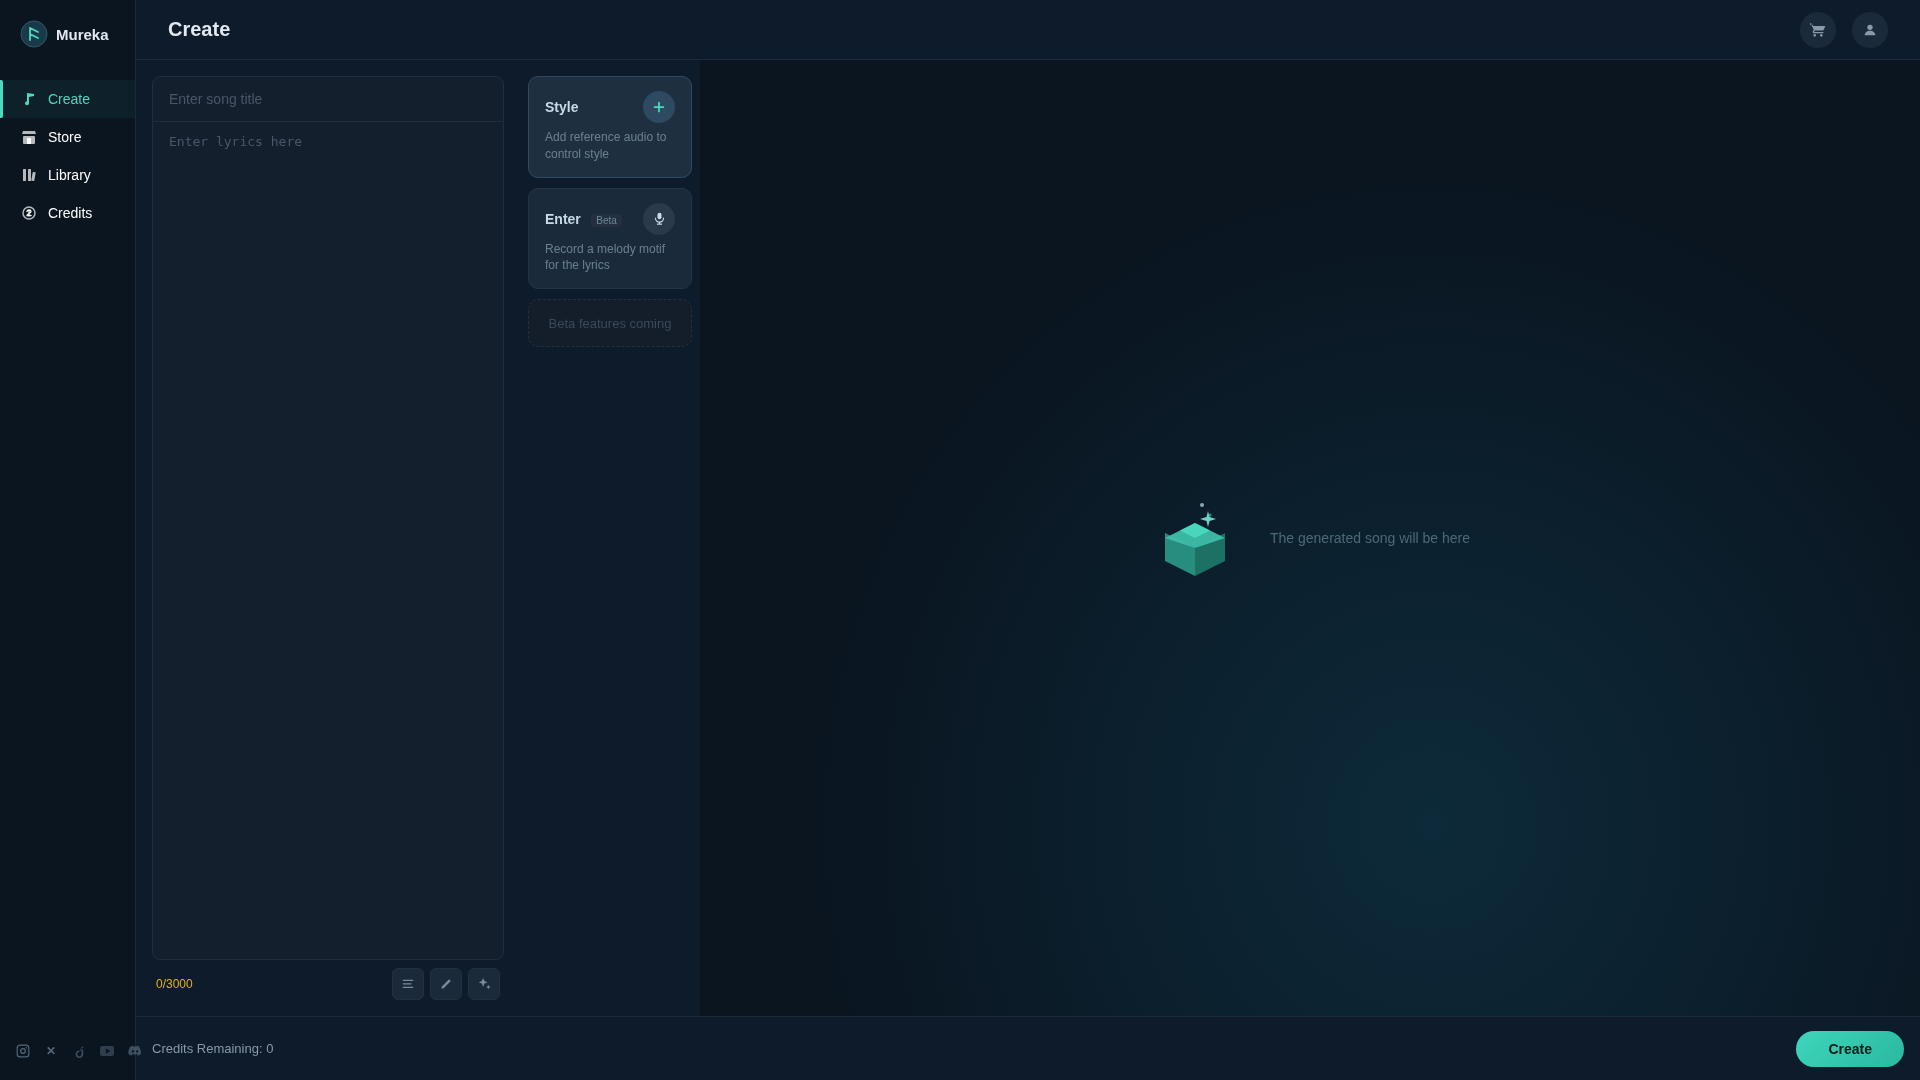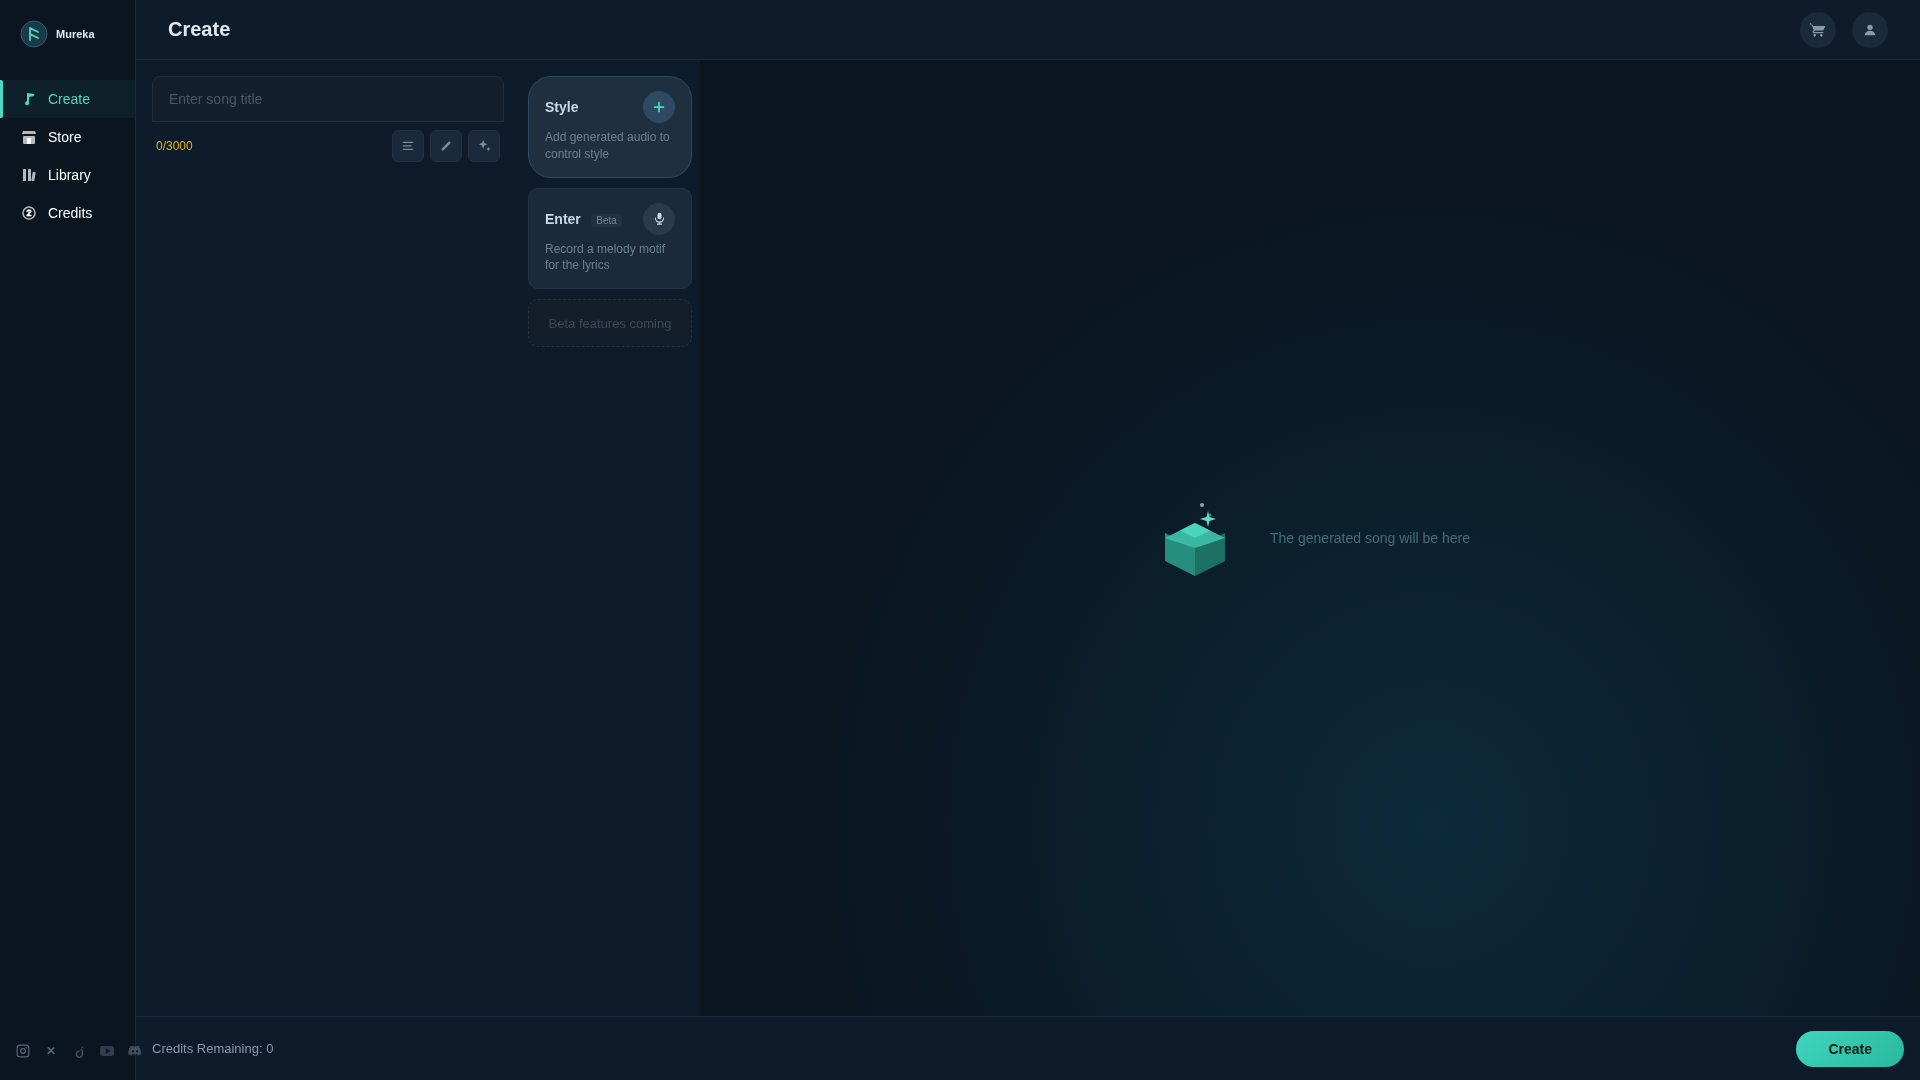--- a/index.html
+++ b/index.html
@@ -29,21 +29,21 @@
       display: flex;
       align-items: center;
       gap: 8px;
       padding: 0 20px 32px 20px;
     }
     .logo-icon {
       width: 28px;
       height: 28px;
     }
     .logo-text {
-      font-size: 11px;
+      font-size: 15px;
       font-weight: 600;
       color: #e2e8f0;
       text-align: center;
     }
     .nav-item {
       display: flex;
       align-items: center;
       gap: 10px;
       padding: 10px 20px;
       width: 100%;
@@ -260,21 +260,20 @@
       border-radius: 10px;
       padding: 14px 16px;
       display: flex;
       flex-direction: column;
       gap: 6px;
       cursor: pointer;
     }
     .card.style-card {
       background: #1e3040;
       border-color: #2d4a60;
-      border-radius: 23px;
     }
     .card-header {
       display: flex;
       align-items: center;
       justify-content: space-between;
     }
     .card-title {
       font-size: 14px;
       font-weight: 600;
       color: #c8dae8;
@@ -441,20 +440,21 @@
           <path d="M4 20c0-4 3.6-7 8-7s8 3 8 7"></path>
         </svg>
       </button>
     </div>
   </div>
 
   <div class="content">
 
     <div class="left-panel">
       <input class="song-title-input" type="text" placeholder="Enter song title" style="">
+      <textarea class="lyrics-area" placeholder="Enter lyrics here" style=""></textarea>
       <div class="lyrics-footer">
         <span class="char-count">0/3000</span>
         <div class="lyrics-tools">
           <button class="lyric-tool-btn">
             <svg width="14" height="14" viewBox="0 0 16 16" fill="currentColor">
               <rect x="2" y="3" width="12" height="1.5" rx="0.5"></rect>
               <rect x="2" y="7" width="10" height="1.5" rx="0.5"></rect>
               <rect x="2" y="11" width="12" height="1.5" rx="0.5"></rect>
             </svg>
           </button>
@@ -477,21 +477,21 @@
 
       <div class="card style-card">
         <div class="card-header">
           <span class="card-title">Style</span>
           <button class="card-icon-btn">
             <svg width="14" height="14" viewBox="0 0 16 16" fill="currentColor">
               <path d="M8 3v10M3 8h10" stroke="currentColor" stroke-width="2" stroke-linecap="round"></path>
             </svg>
           </button>
         </div>
-        <span class="card-desc">Add generated audio to control style</span>
+        <span class="card-desc">Add reference audio to control style</span>
       </div>
 
       <div class="card">
         <div class="card-header">
           <div>
             <span class="card-title">Enter</span>
             <span class="card-badge">Beta</span>
           </div>
           <button class="card-icon-btn mic-btn">
             <svg width="13" height="13" viewBox="0 0 16 16" fill="currentColor">

